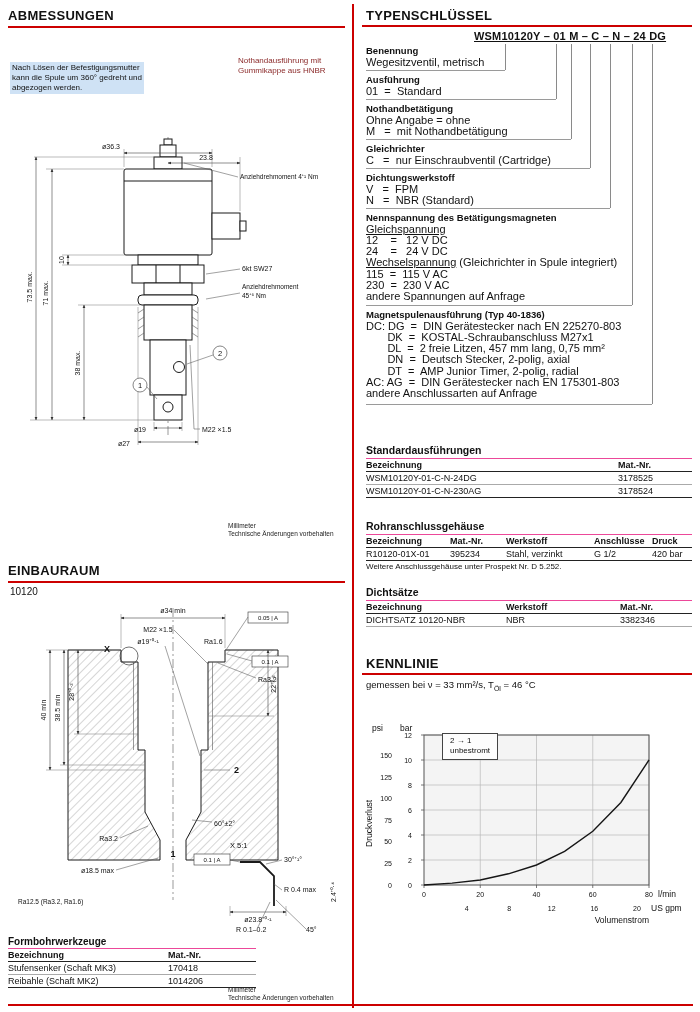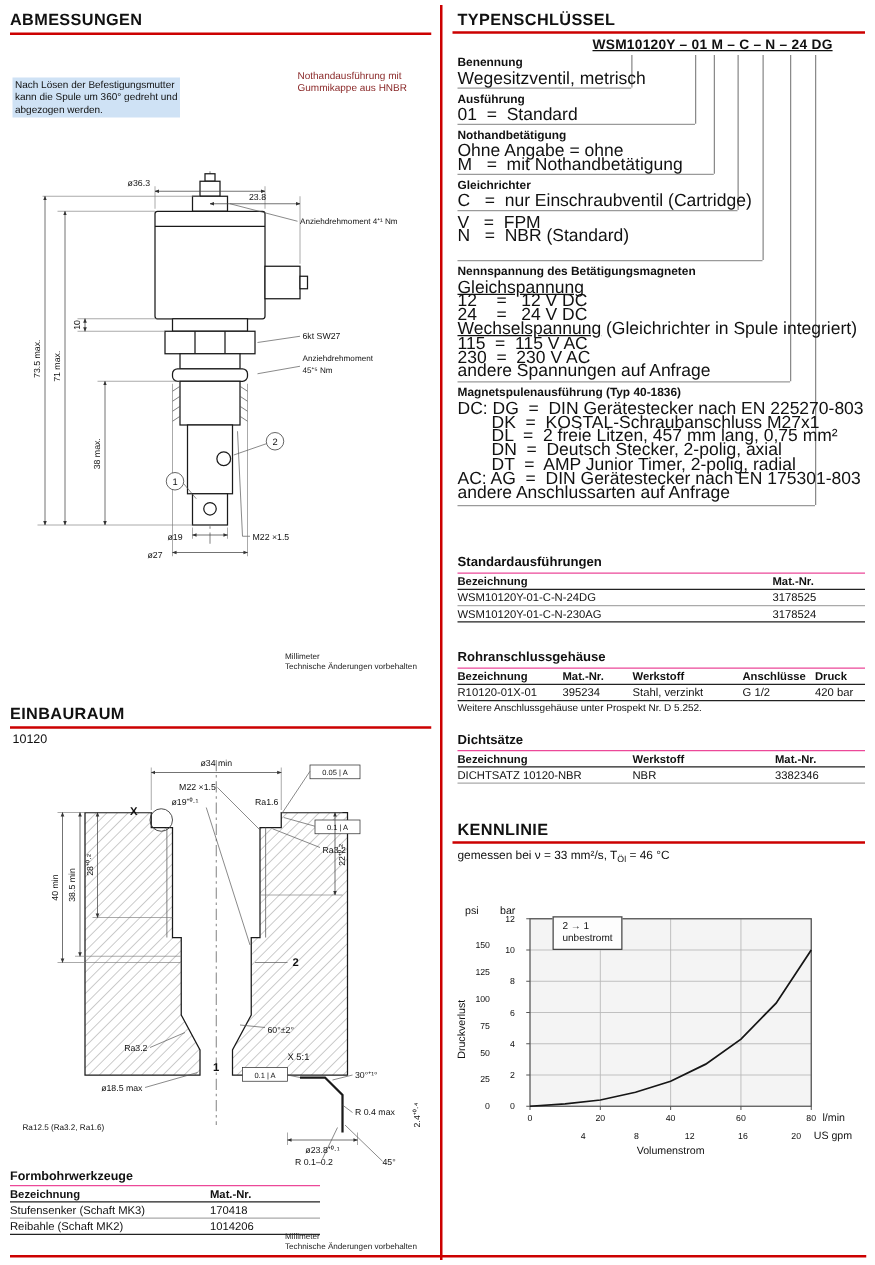--- a/index.html
+++ b/index.html
@@ -11,21 +11,21 @@
   .red-rule{position:absolute;height:2px;background:#cc0000}
   .vred{position:absolute;width:2px;background:#cc0000}
   .note-blue{font-size:8px;line-height:1.25;background:#cfe2f5;padding:1px 2px}
   .note-red{font-size:8px;line-height:1.25;color:#8b2a2a}
   .fn{font-size:6.5px;line-height:1.2;color:#222}
   .code{font-size:11px;font-weight:700;text-decoration:underline;white-space:pre;letter-spacing:.2px}
   .vline{position:absolute;width:1px;background:#8a8a8a}
   .hsep{position:absolute;height:1px;background:#9a9a9a}
   .blk{position:absolute;left:4px;width:302px}
   .bl{font-size:9.5px;font-weight:700;line-height:11.5px}
-  .ln{font-size:14px;line-height:11.3px;white-space:pre}
+  .ln{font-size:11px;line-height:11.3px;white-space:pre}
   .u{text-decoration:underline}
   .tbl{position:absolute;font-size:9px}
   .trow{display:grid;border-bottom:1px solid #aaa;min-height:13px;align-items:center}
   .trow.hdr{font-weight:700;border-top:1px solid #ec4899;border-bottom:1px solid #222}
   .trow.last{border-bottom:1px solid #222}
   .cell{padding:1px 2px 1px 0;white-space:nowrap}
   .tnote{font-size:8px}
   .unit{position:absolute;font-size:8.5px}
   .legend{position:absolute;border:1px solid #444;background:#fdfdfd;padding:2px 7px;font-size:8px;line-height:1.3}
   svg .ol{fill:#fff;stroke:#1a1a1a;stroke-width:1}
@@ -290,20 +290,21 @@
   <div class="blk" style="top:103px">
     <div class="bl">Nothandbetätigung</div>
     <div class="ln">Ohne Angabe = ohne</div>
     <div class="ln">M   =  mit Nothandbetätigung</div>
   </div>
   <div class="blk" style="top:143px">
     <div class="bl">Gleichrichter</div>
     <div class="ln">C   =  nur Einschraubventil (Cartridge)</div>
   </div>
   <div class="blk" style="top:172px">
+    <div class="bl">Dichtungswerkstoff</div>
     <div class="ln">V   =  FPM</div>
     <div class="ln">N   =  NBR (Standard)</div>
   </div>
   <div class="blk" style="top:212px">
     <div class="bl">Nennspannung des Betätigungsmagneten</div>
     <div class="ln u">Gleichspannung</div>
     <div class="ln">12    =   12 V DC</div>
     <div class="ln">24    =   24 V DC</div>
     <div class="ln"><span class="u">Wechselspannung</span><span> (Gleichrichter in Spule integriert)</span></div>
     <div class="ln">115  =  115 V AC</div>
@@ -428,15 +429,15 @@
         <text x="232.34345000000002" y="200" text-anchor="middle" font-size="8">16</text>
         <text x="274.92931250000004" y="200" text-anchor="middle" font-size="8">20</text>
         <polyline points="62.0,174.0 90.1,172.1 118.3,169.0 146.4,162.8 174.5,154.0 202.6,140.3 230.8,120.3 258.9,91.5 287.0,49.0" fill="none" stroke="#161616" stroke-width="1.4"></polyline>
       </svg>
     <div class="legend" style="left:80px;top:36px">
       <div>2 → 1</div>
       <div>unbestromt</div>
     </div>
     <span class="unit" style="left:296px;top:192px">l/min</span>
     <span class="unit" style="left:289px;top:206px">US gpm</span>
-    <span class="unit" style="left:62px;top:218px;width:225px;text-align:center">Volumenstrom</span>
+    <span class="unit" style="left:62px;top:218px;width:225px;text-align:right">Volumenstrom</span>
   </div>
 </div>
 
 </body></html>

